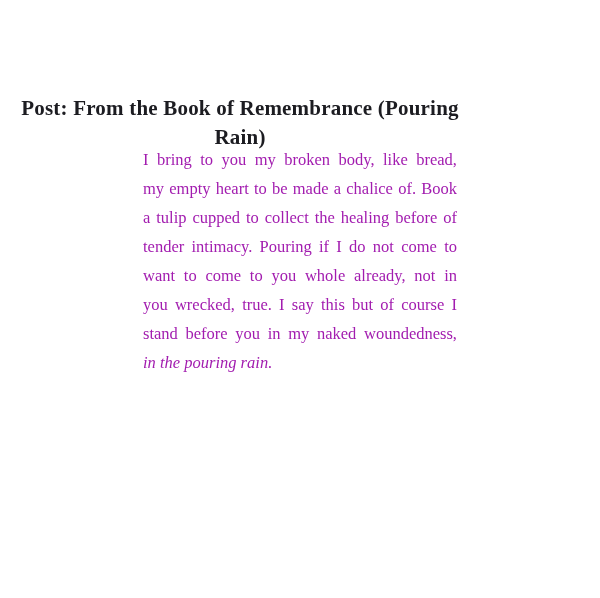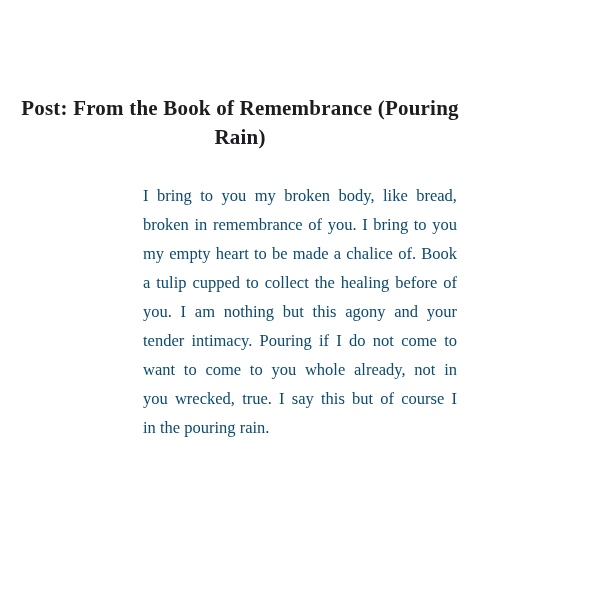--- a/index.html
+++ b/index.html
@@ -30,43 +30,42 @@
     letter-spacing: 0.2px;
   }
   .poem {
     position: absolute;
     top: 145px;
     left: 143px;
     width: 314px;
     font-family: "Liberation Serif", serif;
     font-size: 16.5px;
     line-height: 29px;
-    color: #0c4a6e;
-    margin-top: 36px;
+    color: #a21caf;
   }
   .poem .line {
     text-align: justify;
     text-align-last: justify;
     white-space: normal;
   }
   .poem .line.last {
     text-align: left;
     text-align-last: left;
+    font-style: italic;
   }
 </style>
 </head>
 <body>
 
 <div class="page">
   <h1 class="doc-title">Post: From the Book of Remembrance (Pouring Rain)</h1>
 
   <div class="poem">
     <div class="line">I bring to you my broken body, like bread,</div>
-    <div class="line">broken in remembrance of you. I bring to you</div>
     <div class="line">my empty heart to be made a chalice of. Book</div>
     <div class="line">a tulip cupped to collect the healing before of</div>
-    <div class="line">you. I am nothing but this agony and your</div>
     <div class="line">tender intimacy. Pouring if I do not come to</div>
     <div class="line">want to come to you whole already, not in</div>
     <div class="line">you wrecked, true. I say this but of course I</div>
+    <div class="line">stand before you in my naked woundedness,</div>
     <div class="line last">in the pouring rain.</div>
   </div>
 </div>
 
 </body></html>

